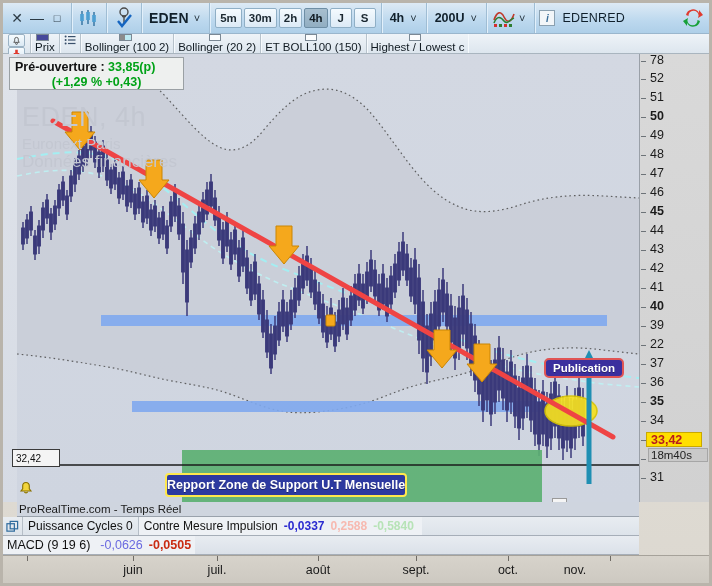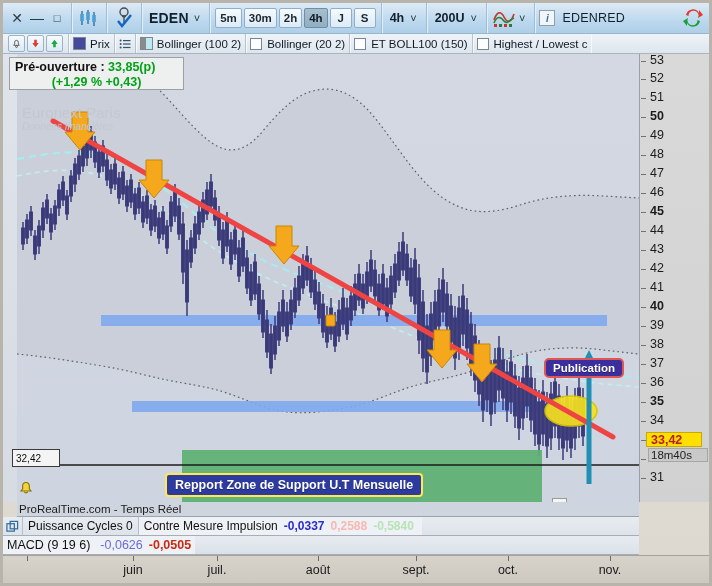--- a/index.html
+++ b/index.html
@@ -50,40 +50,40 @@
   .edenred{font-size:12.5px;color:#10202c;letter-spacing:.2px;}
 
   
   .tb2{
     position:absolute;left:3px;top:34px;width:706px;height:20px;
     background:linear-gradient(#eef3f8,#dde6ee);
     border-bottom:1px solid #a9b5bf;
     display:flex;align-items:center;box-sizing:border-box;font-size:11.5px;color:#101a21;
   }
   .tb2 .cell{display:flex;align-items:center;height:100%;padding:0 4px;
-     border-right:1px solid #b7c2cb;box-shadow:1px 0 0 #f6fafd;}
+     border-right:1px solid #b7c2cb;box-shadow:1px 0 0 #f6fafd;flex-direction:column;}
   .sq-ic{width:11px;height:11px;border:1px solid #7b8894;margin-right:4px;display:inline-block;}
   .chk{width:10px;height:10px;border:1px solid #7b8894;background:#fcfdfe;margin-right:5px;display:inline-block;}
   .ic-btn{width:15px;height:15px;margin:0 1px;display:flex;align-items:center;justify-content:center;
     border:1px solid #9bb2c4;border-radius:2px;background:linear-gradient(#f6fbfe,#dbe9f4);cursor:pointer;}
 
   
   .chart{
     position:absolute;left:17px;top:54px;width:622px;height:448px;
     background:linear-gradient(#d3d8e2,#cfd5e0);
     overflow:hidden;
   }
   .chart-left-gut{position:absolute;left:3px;top:54px;width:14px;height:448px;
      background:linear-gradient(#dfe3ea,#d6dbe4);border-right:1px solid #a8b0bb;}
 
   
   .wm{position:absolute;left:22px;top:52px;color:#c3c7d1;pointer-events:none;}
   .wm1{font-size:27px;letter-spacing:.5px;}
   .wm2{font-size:15px;margin-top:2px;}
-  .wm3{font-size:10px;font-style:italic;}
+  .wm3{font-size:17px;}
 
   
   .paxis{
     position:absolute;left:639px;top:54px;width:70px;height:448px;
     background:linear-gradient(#d9d9d9,#d1d1d1);
     border-left:1px solid #9aa0a8;box-sizing:border-box;
   }
   .tick{position:absolute;left:0;width:100%;height:0;}
   .tick .tk{position:absolute;left:1px;top:-1px;width:5px;height:1px;background:#6d7378;}
   .tick .lbl{position:absolute;left:10px;top:-9px;font-size:12.5px;color:#1b1b1b;}
@@ -102,21 +102,21 @@
     background:#eef0ef;border:1px solid #9aa0a4;
     font-size:12.5px;font-weight:bold;color:#111;
     padding:2px 5px 0 5px;box-sizing:border-box;line-height:15px;
   }
   .preouv .g{color:#00a217;}
   .preouv .r2{text-align:center;color:#00a217;}
 
   
   .annot{
     position:absolute;background:#2d3aa0;color:#fff;font-size:12.5px;font-weight:bold;
-    border:2px solid #ffe94d;border-radius:4px;padding:3px 8px;white-space:nowrap;
+    border:2px solid #ffe94d;border-radius:4px;padding:3px 0;white-space:nowrap;
     text-shadow:0 1px 0 rgba(0,0,0,.35);
   }
   .annot.pub{background:#3b2f9e;border-color:#e05555;font-size:11.5px;padding:2px 7px;border-radius:5px;}
 
   
   .prt{
     position:absolute;left:17px;top:502px;width:622px;height:15px;
     font-size:11.5px;color:#1a1a1a;background:#cfd5df;
     display:flex;align-items:center;padding-left:2px;box-sizing:border-box;
     border-bottom:1px solid #9aa2ac;
@@ -645,20 +645,21 @@
           <path d="M259 172 h16 v20 h7 l-15 18 l-15 -18 h7 z"></path>
           <path d="M417 276 h16 v20 h7 l-15 18 l-15 -18 h7 z"></path>
           <path d="M457 290 h16 v20 h7 l-15 18 l-15 -18 h7 z"></path>
           <rect x="309" y="261" width="9" height="11" rx="1"></rect>
         </g>
       </g>
     </svg>
 
     
     <div class="wm" style="left:5px;top:48px">
+      <div class="wm1">EDEN, 4h</div>
       <div class="wm2">Euronext Paris</div>
       <div class="wm3">Données financières</div>
     </div>
   </div>
 
   <div class="annot" style="left:165px;top:473px">Repport Zone de Support U.T Mensuelle</div>
 
   <div class="annot pub" style="left:544px;top:358px">Publication</div>
 
   <div class="ibox" style="position:absolute;left:552px;top:498px">i</div>
@@ -670,21 +671,21 @@
   <div style="position:absolute;left:16px;top:478px;width:20px;height:20px;display:flex;align-items:center;justify-content:center;">
     <svg width="18" height="18" viewBox="0 0 18 18">
       <path d="M4 12 L14 12 L12.3 9.8 L12.3 6.8 A3.3 3.3 0 0 0 5.7 6.8 L5.7 9.8 Z" fill="#f2d53c" stroke="#8a7100" stroke-width="1.1"></path>
       <path d="M7.4 12.8 A1.7 1.7 0 0 0 10.6 12.8" fill="#f2d53c" stroke="#8a7100" stroke-width="1.1"></path>
     </svg>
   </div>
 
   <div class="paxis">
     <div class="tick" style="top:8px">
         <span class="tk"></span>
-        <span class="lbl">53</span>
+        <span class="lbl">78</span>
       </div>
     <div class="tick" style="top:26px">
         <span class="tk"></span>
         <span class="lbl">52</span>
       </div>
     <div class="tick" style="top:45px">
         <span class="tk"></span>
         <span class="lbl">51</span>
       </div>
     <div class="tick" style="top:64px">
@@ -730,21 +731,21 @@
     <div class="tick" style="top:254px">
         <span class="tk"></span>
         <span class="lbl b">40</span>
       </div>
     <div class="tick" style="top:273px">
         <span class="tk"></span>
         <span class="lbl">39</span>
       </div>
     <div class="tick" style="top:292px">
         <span class="tk"></span>
-        <span class="lbl">38</span>
+        <span class="lbl">22</span>
       </div>
     <div class="tick" style="top:311px">
         <span class="tk"></span>
         <span class="lbl">37</span>
       </div>
     <div class="tick" style="top:330px">
         <span class="tk"></span>
         <span class="lbl">36</span>
       </div>
     <div class="tick" style="top:349px">
@@ -812,15 +813,15 @@
     <span class="tk" style="left:214px"></span>
     <span class="tk" style="left:315px"></span>
     <span class="tk" style="left:413px"></span>
     <span class="tk" style="left:505px"></span>
     <span class="tk" style="left:607px"></span>
     <span class="m" style="left:130px">juin</span>
     <span class="m" style="left:214px">juil.</span>
     <span class="m" style="left:315px">août</span>
     <span class="m" style="left:413px">sept.</span>
     <span class="m" style="left:505px">oct.</span>
-    <span class="m" style="left:607px">nov.</span>
+    <span class="m" style="left:572px">nov.</span>
   </div>
 </div>
 
 </body></html>

